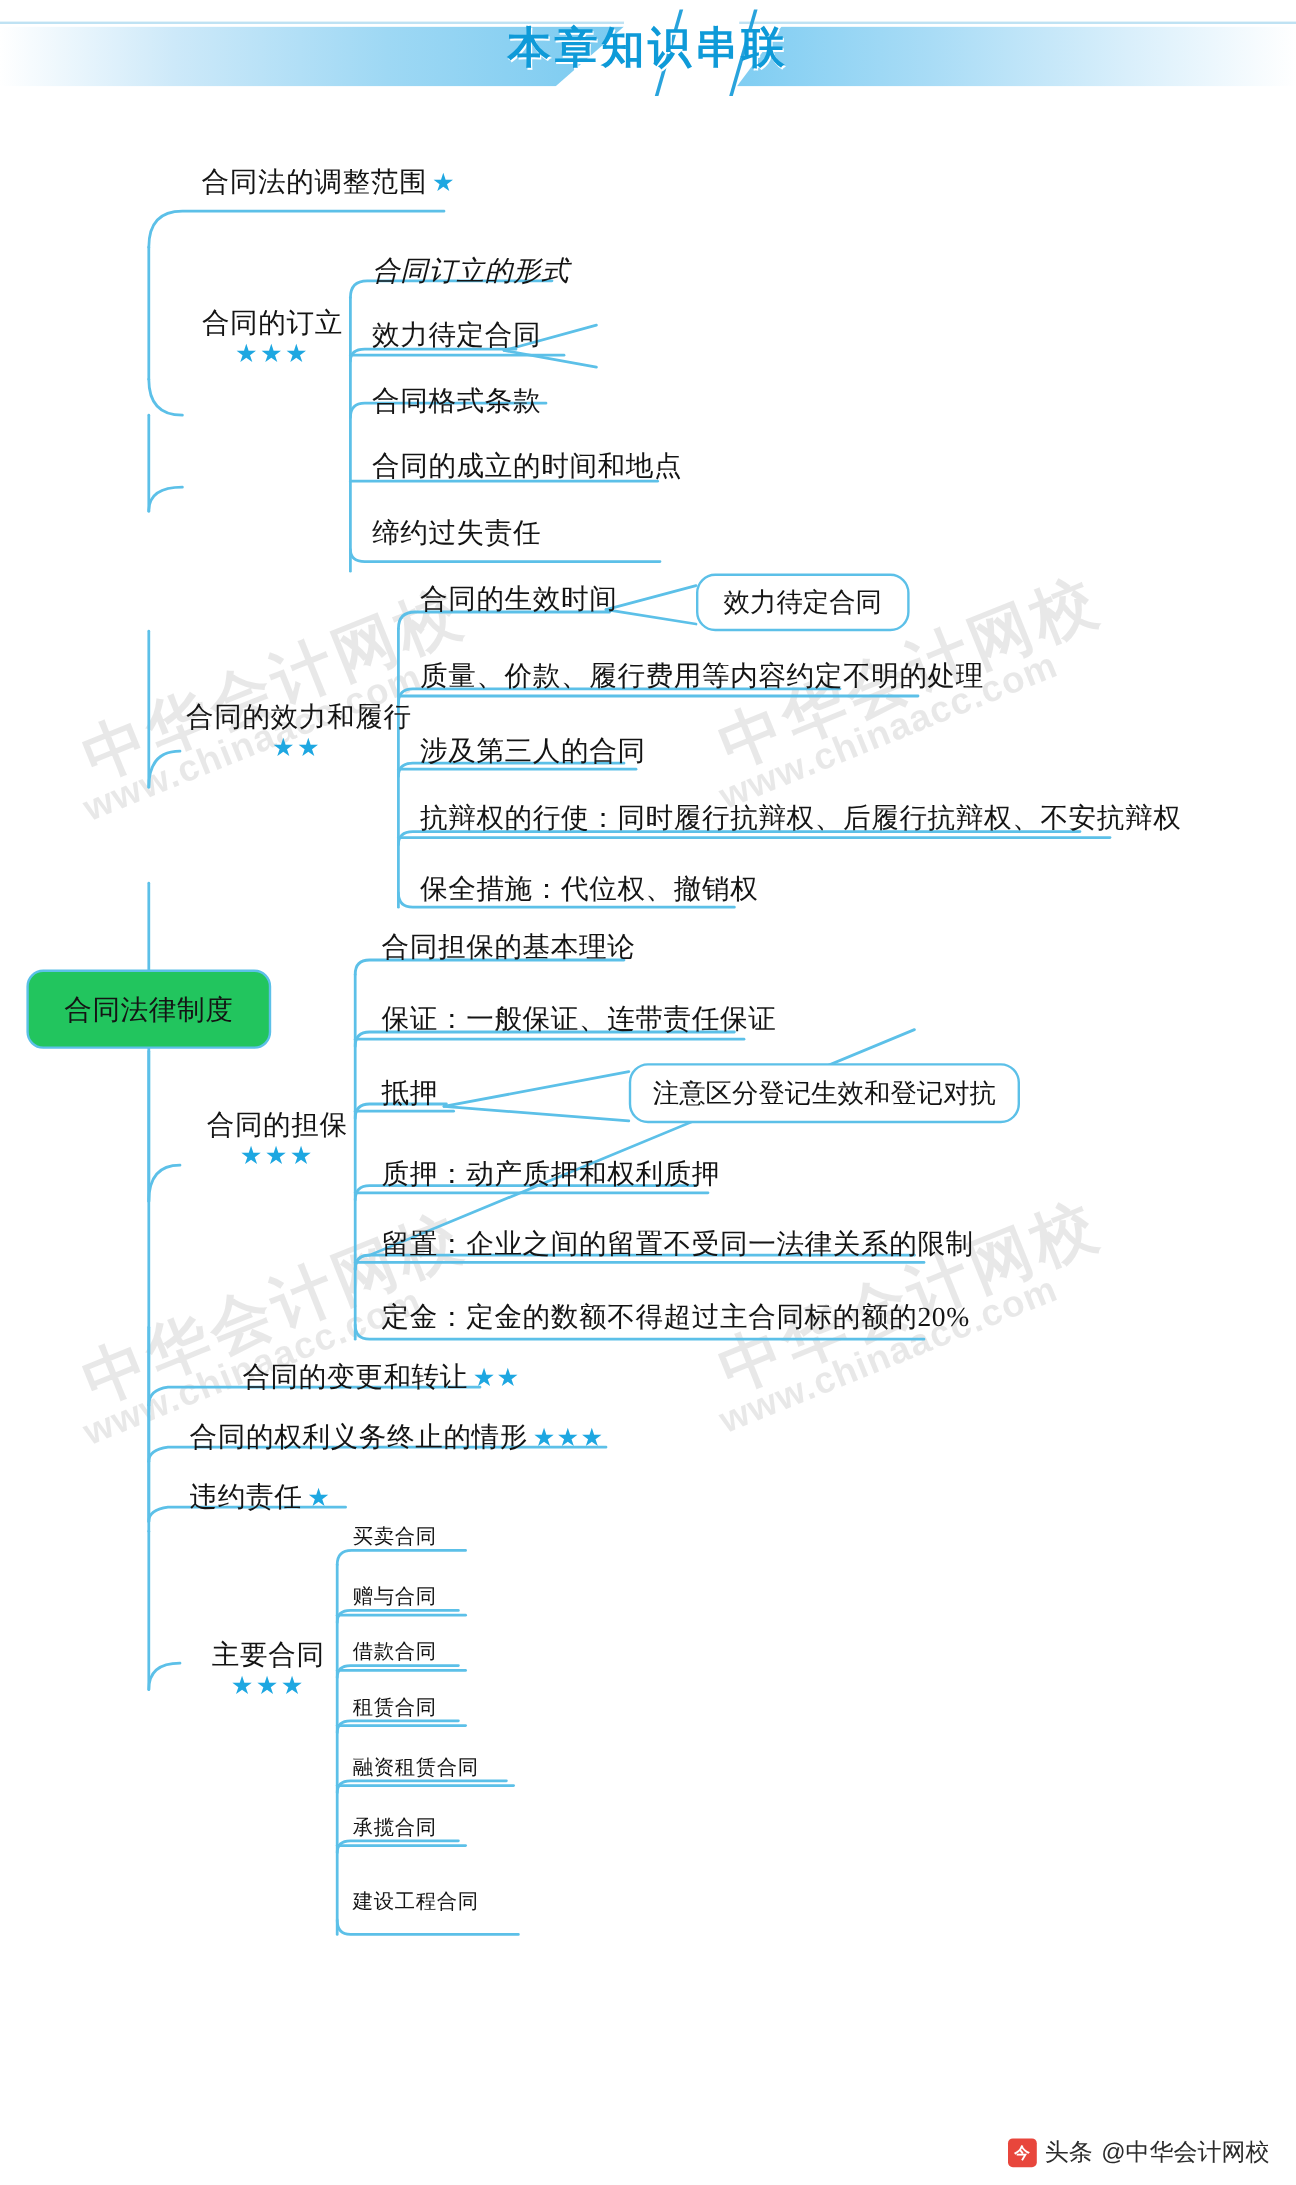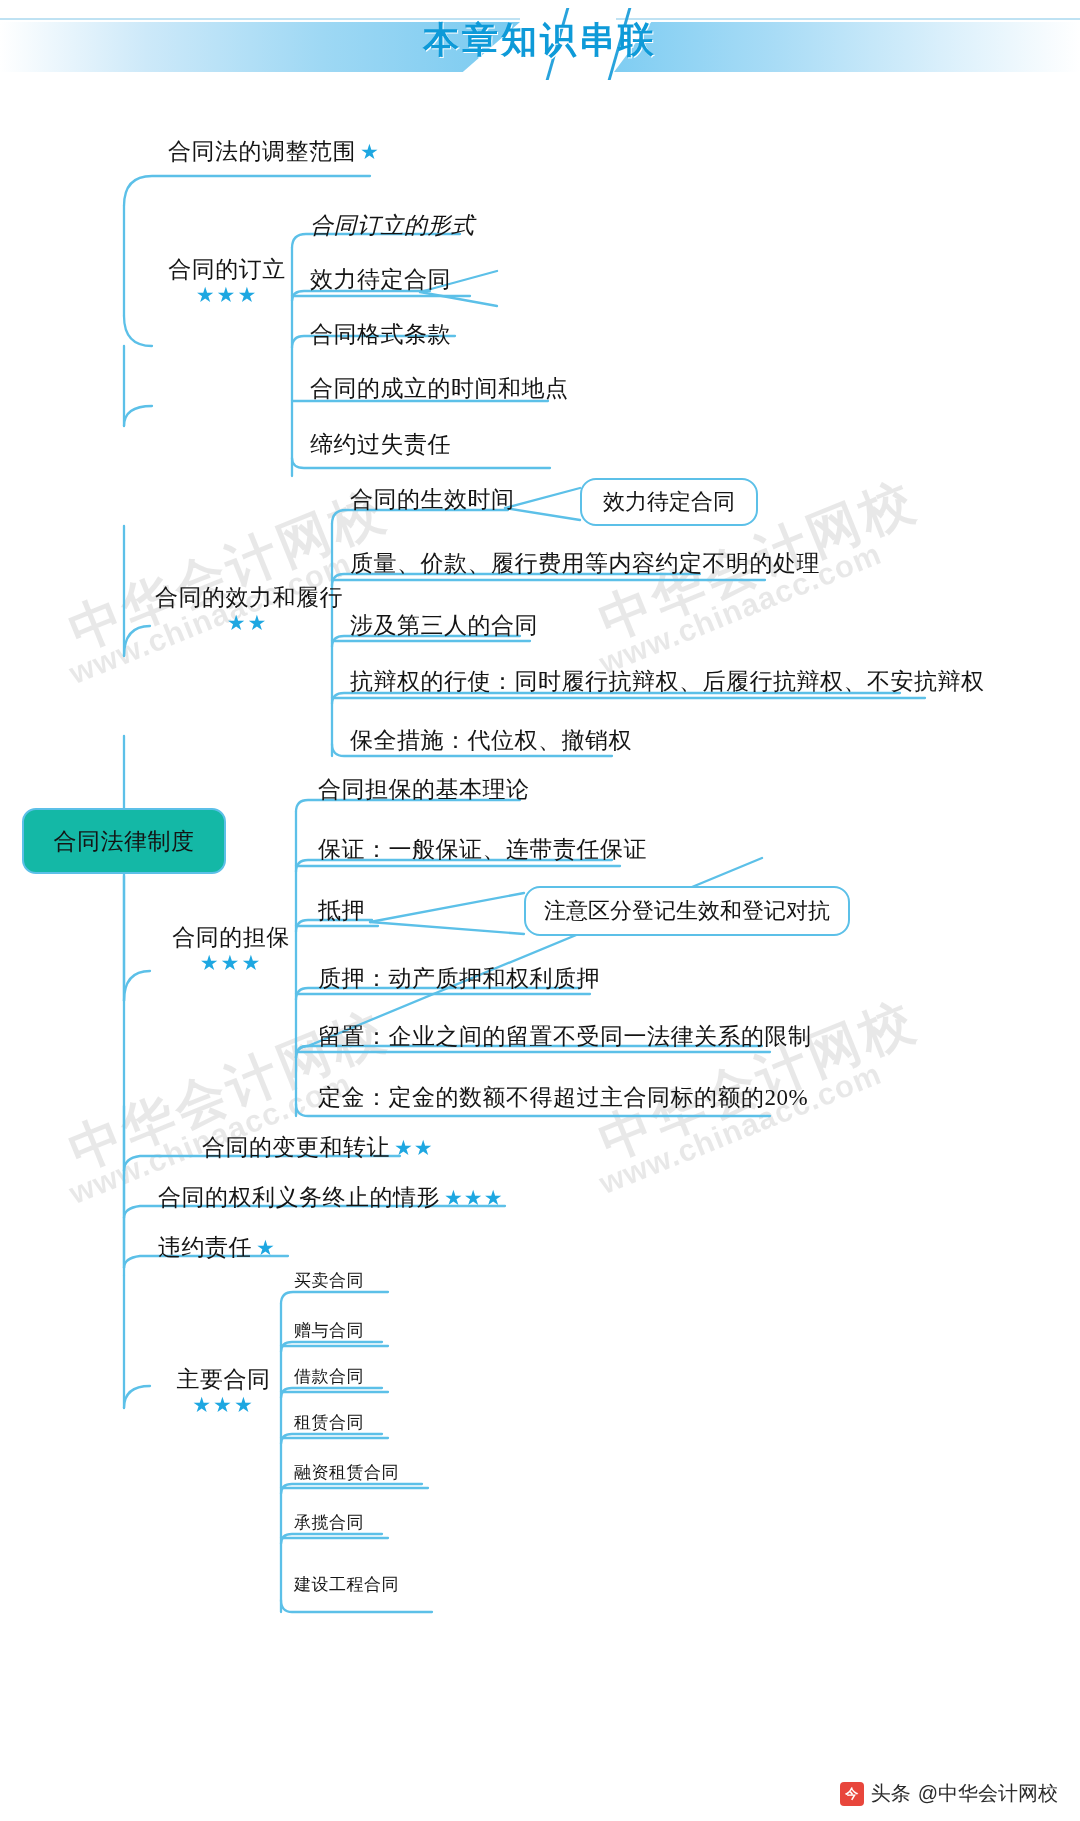--- a/index.html
+++ b/index.html
@@ -29,21 +29,21 @@
   
   .canvas{position:absolute;left:0;top:96px;width:1080px;height:1725px;}
   svg.lines{position:absolute;left:0;top:0;width:1080px;height:1725px;}
   .node{position:absolute;white-space:nowrap;line-height:1;}
   .lbl{font-size:23px;color:#141414;letter-spacing:0.5px;}
   .lbl-sm{font-size:17px;}
   .center{text-align:center;}
   .stars{color:#1ea7e1;font-size:21px;letter-spacing:2px;display:block;text-align:center;margin-top:4px;}
   .star-inline{color:#1ea7e1;font-size:21px;letter-spacing:1px;}
   .rootbox{position:absolute;border:2px solid #5cc0e8;border-radius:14px;
-    background:#14b8a6;display:flex;align-items:center;justify-content:center;}
+    background:#22c55e;display:flex;align-items:center;justify-content:center;}
   .callout{position:absolute;border:2px solid #5cc0e8;border-radius:16px;
     background:#ffffff;display:flex;align-items:center;justify-content:center;
     font-size:22px;color:#141414;padding:0 14px;box-sizing:border-box;}
   
   .wm{position:absolute;color:#000;opacity:.085;pointer-events:none;
       font-family:"Liberation Sans","DejaVu Sans",sans-serif;font-weight:bold;white-space:nowrap;}
   .wm-cn{font-size:52px;letter-spacing:4px;}
   .wm-en{font-size:31px;letter-spacing:1px;}
   
   .footer{position:absolute;right:22px;bottom:14px;display:flex;align-items:center;gap:7px;

